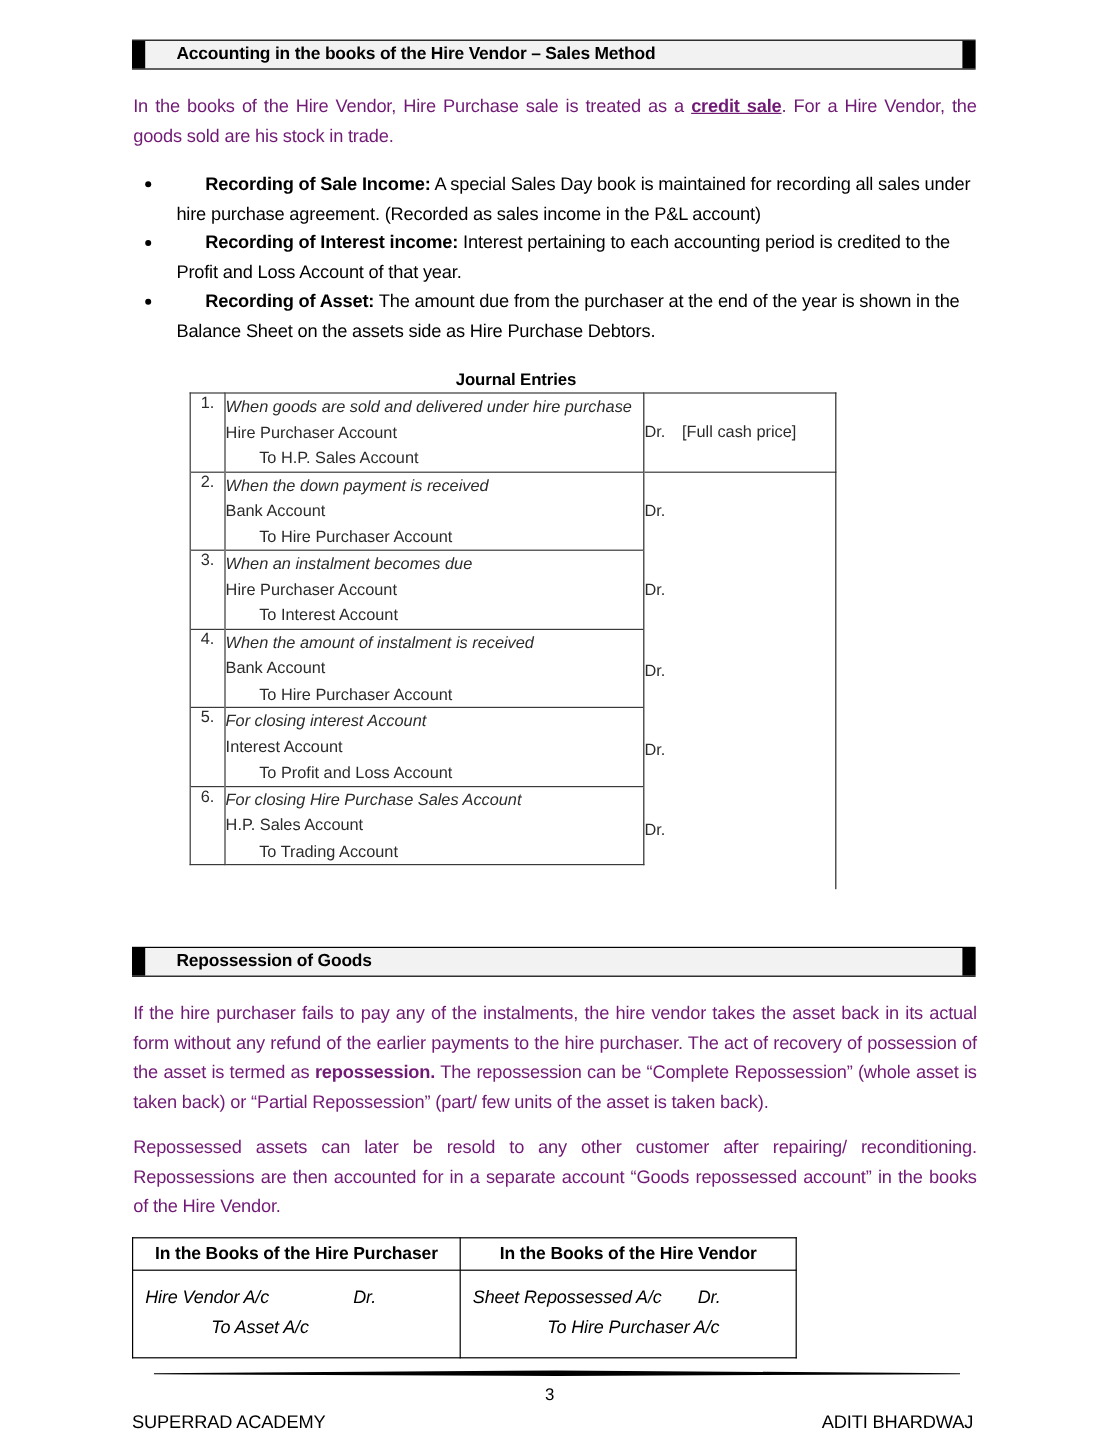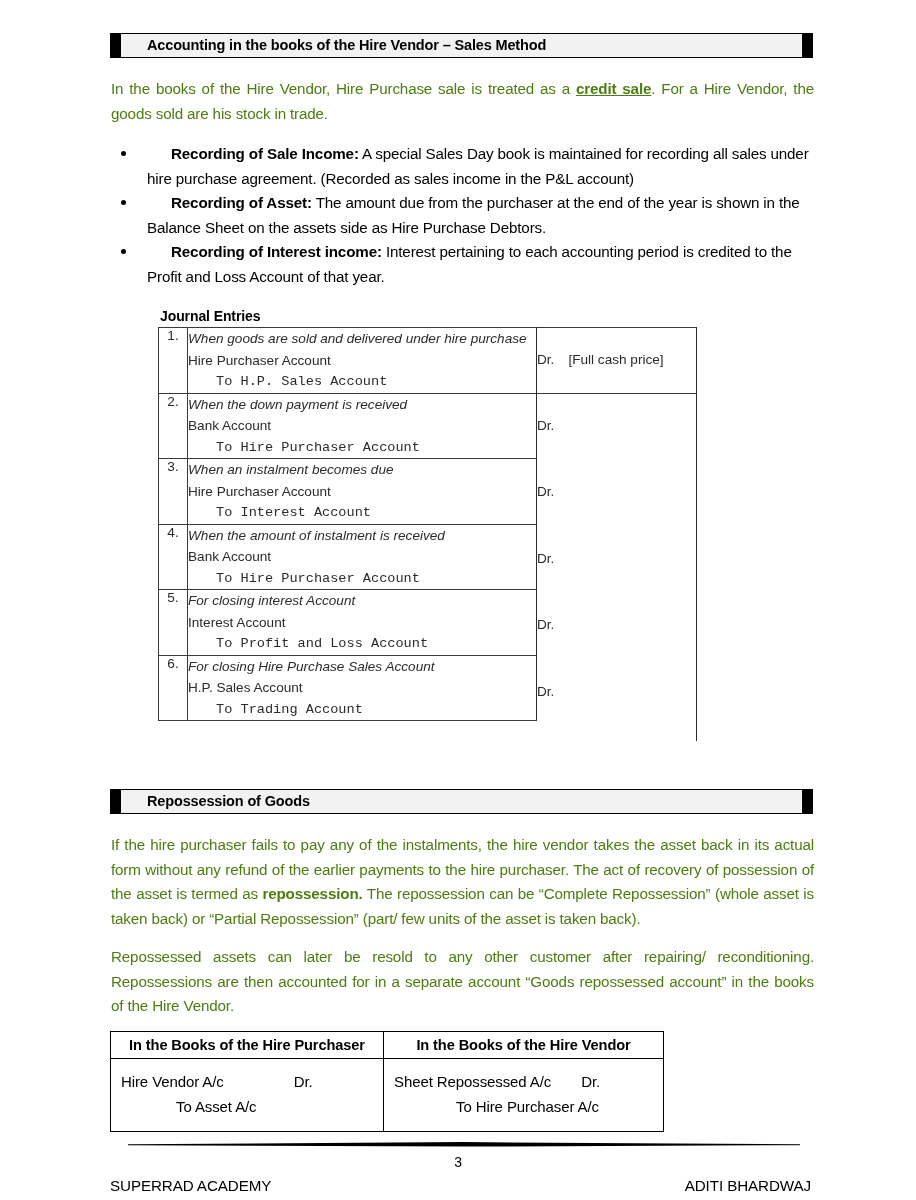--- a/index.html
+++ b/index.html
@@ -52,21 +52,21 @@
     white-space: nowrap;
   }
 
   
   .para {
     position: absolute;
     font-size: 15.2px;
     line-height: 24.5px;
     text-align: justify;
     letter-spacing: -0.15px;
-    color: #4d7c0f;
+    color: #701a75;
   }
   .para b { font-weight: bold; }
   .para u.bu { font-weight: bold; text-decoration: underline; }
 
   
   .bullets {
     position: absolute;
     font-size: 15.2px;
     line-height: 24.5px;
     letter-spacing: -0.15px;
@@ -86,21 +86,21 @@
     border-radius: 50%;
   }
   .bullet-row b { font-weight: bold; margin-left: 24px; }
 
   
   .jtitle {
     position: absolute;
     font-size: 14px;
     font-weight: bold;
     letter-spacing: -0.1px;
-    text-align: left;
+    text-align: center;
   }
   .jtable {
     position: absolute;
     border-collapse: collapse;
     table-layout: fixed;
     font-size: 13.6px;
     color: #2b2b2b;
   }
   .jtable td {
     padding: 0;
@@ -119,21 +119,21 @@
     width: 348px;
     border-right: 1.1px solid #2a2a2a;
     padding: 4px 0 5px 8px;
   }
   .j-dr {
     width: 160px;
     padding: 4px 0 5px 9px;
   }
   .j-line { display: block; line-height: 21.5px; white-space: nowrap; }
   .j-line.italic { font-style: italic; }
-  .j-line.indent { padding-left: 28px; font-family: Liberation Mono, monospace; }
+  .j-line.indent { padding-left: 28px; }
   .j-dr-line { display: block; line-height: 21.5px; white-space: nowrap; }
   .j-dr-amt { display: inline-block; padding-left: 14px; }
 
   .jrow-sep td.j-num,
   .jrow-sep td.j-body { border-top: 1.1px solid #3a3a3a; }
   .jrow-first td.j-num,
   .jrow-first td.j-body,
   .jrow-first td.j-dr { border-top: 1.1px solid #3a3a3a; }
   .jrow-last td.j-num,
   .jrow-last td.j-body { border-bottom: 1.1px solid #3a3a3a; }
@@ -161,20 +161,21 @@
     font-size: 14.6px;
     font-weight: bold;
     text-align: center;
     height: 26px;
     letter-spacing: -0.1px;
   }
   .btable td {
     height: 62px;
     vertical-align: middle;
     padding: 4px 10px 6px 10px;
+    font-style: italic;
   }
   .b-line { display: block; line-height: 25px; white-space: nowrap; }
   .b-line .b-dr { display: inline-block; padding-left: 70px; }
   .b-line.indent { padding-left: 55px; }
   .b-line.indent2 { padding-left: 62px; }
 
   
   .footer-rule {
     position: absolute;
     left: 128px;
@@ -226,26 +227,26 @@
 
   <div class="bullets" style="left:115px; top:142px; width:700px;">
 
     <div class="bullet-row">
       <span class="bullet-dot"></span>
       <b>Recording of Sale Income:</b><span> A special Sales Day book is maintained for recording all sales under hire purchase agreement. (Recorded as sales income in the P&amp;L account)</span>
     </div>
 
     <div class="bullet-row">
       <span class="bullet-dot"></span>
-      <b>Recording of Asset:</b><span> The amount due from the purchaser at the end of the year is shown in the Balance Sheet on the assets side as Hire Purchase Debtors.</span>
+      <b>Recording of Interest income:</b><span> Interest pertaining to each accounting period is credited to the Profit and Loss Account of that year.</span>
     </div>
 
     <div class="bullet-row">
       <span class="bullet-dot"></span>
-      <b>Recording of Interest income:</b><span> Interest pertaining to each accounting period is credited to the Profit and Loss Account of that year.</span>
+      <b>Recording of Asset:</b><span> The amount due from the purchaser at the end of the year is shown in the Balance Sheet on the assets side as Hire Purchase Debtors.</span>
     </div>
   </div>
 
   <div class="jtitle" style="left:160px; top:308px; width:540px;">Journal Entries</div>
 
   <table class="jtable" style="left:158px; top:327px; width:539px;">
     <tbody>
       <tr class="jrow-first">
         <td class="j-num">1.</td>
         <td class="j-body">

